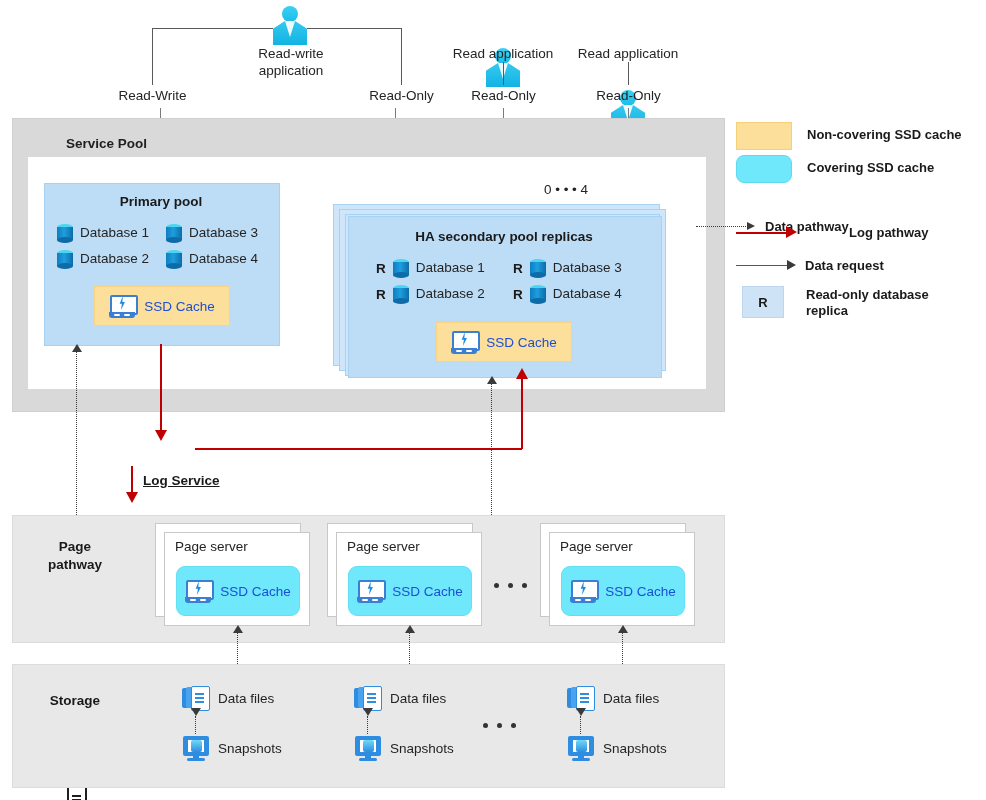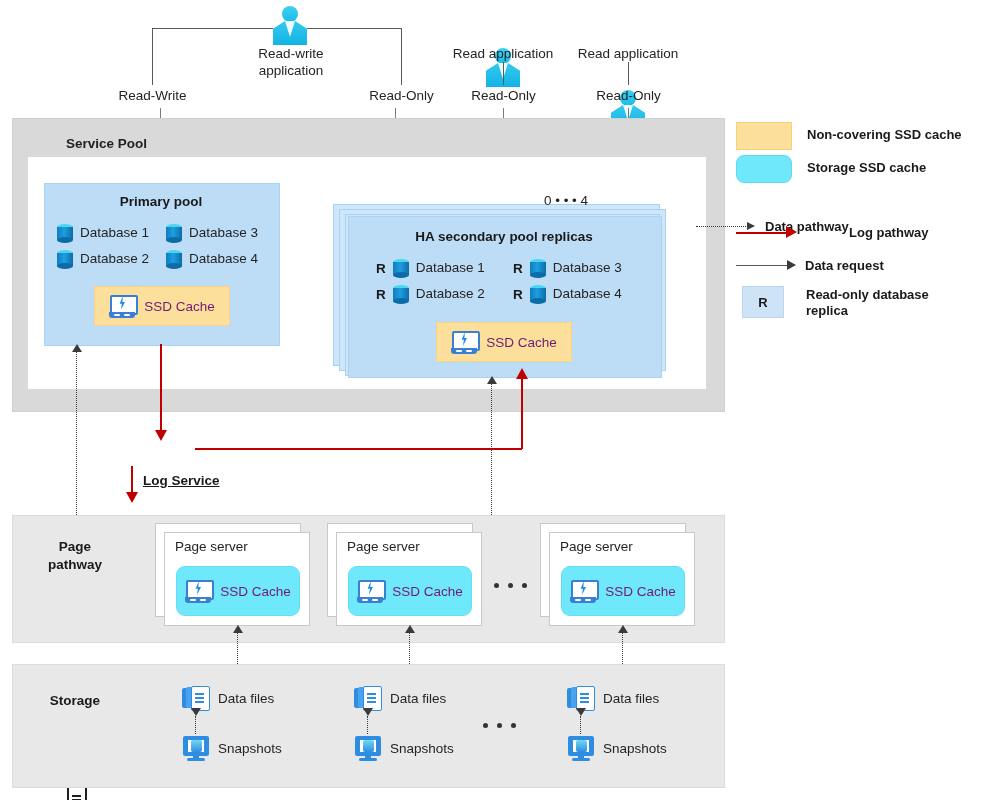--- a/index.html
+++ b/index.html
@@ -111,21 +111,21 @@
     position:absolute;left:0;bottom:0;width:16px;height:6px;border-radius:50%;
     background:#0d6ca8;
   }
 
   
   .ssd{
     display:flex;align-items:center;justify-content:center;gap:9px;
   }
   .ssd-yellow{background:#fbdf9a;border:1px solid #f7d383;}
   .ssd-cyan{background:#6fe8fb;border:1px solid #63dff4;border-radius:9px;}
-  .ssd-label{font-size:13.5px;color:#701a75;}
+  .ssd-label{font-size:13.5px;color:#1d4ed8;}
 
   
   .drive{width:26px;height:24px;position:relative;}
   .drive .lid{
     position:absolute;left:1px;top:1px;width:24px;height:16px;
     background:#ffffff;border:2px solid #3b7fd4;border-radius:2px;
   }
   .drive .lid:after{
     content:"";position:absolute;left:-2px;bottom:-2px;width:24px;height:2px;background:#3b7fd4;
   }
@@ -344,21 +344,21 @@
       <i class="base"></i>
     </span>
   <span class="ssd-label">SSD Cache</span>
 </div>
 
 <div class="abs stack-layer" style="left:333px;top:204px;width:325px;height:160px;"></div>
 <div class="abs stack-layer" style="left:339px;top:209px;width:325px;height:160px;"></div>
 <div class="abs stack-layer" style="left:345px;top:214px;width:313px;height:160px;"></div>
 <div class="abs poolcard" style="left:348px;top:216px;width:312px;height:160px;"></div>
 
-<div class="abs ctr lbl" style="left:516px;top:193px;width:100px;">0 • • • 4</div>
+<div class="abs ctr lbl" style="left:516px;top:182px;width:100px;">0 • • • 4</div>
 
 <div class="abs poolcard-title" style="left:348px;top:229px;width:312px;">HA secondary pool replicas</div>
 
 <div class="abs" style="left:376px;top:259px;display:flex;align-items:center;gap:7px;">
   <span class="rbadge">R</span>
   <span class="dbicon">
       <i class="top"></i>
       <i class="mid"></i>
       <i class="bot"></i>
     </span>
@@ -571,21 +571,21 @@
   <span class="lbl">Snapshots</span>
 </div>
 
 <div class="abs legend-row" style="left:736px;top:122px;">
   <span class="sw sw-y"></span>
   <span class="legend-text" style="margin-left:15px;margin-top:5px;">Non-covering SSD cache</span>
 </div>
 
 <div class="abs legend-row" style="left:736px;top:155px;">
   <span class="sw sw-c"></span>
-  <span class="legend-text" style="margin-left:15px;margin-top:5px;">Storage SSD cache</span>
+  <span class="legend-text" style="margin-left:15px;margin-top:5px;">Covering SSD cache</span>
 </div>
 
 <div class="abs legend-row" style="left:696px;top:192px;margin-top:27px;">
   <span style="width:54px;display:inline-block;">
       <span class="lg-dot" style="display:block;"></span>
     </span>
   <span class="legend-text" style="margin-left:15px;">Data pathway</span>
 </div>
 
 <div class="abs legend-row" style="left:736px;top:225px;">

